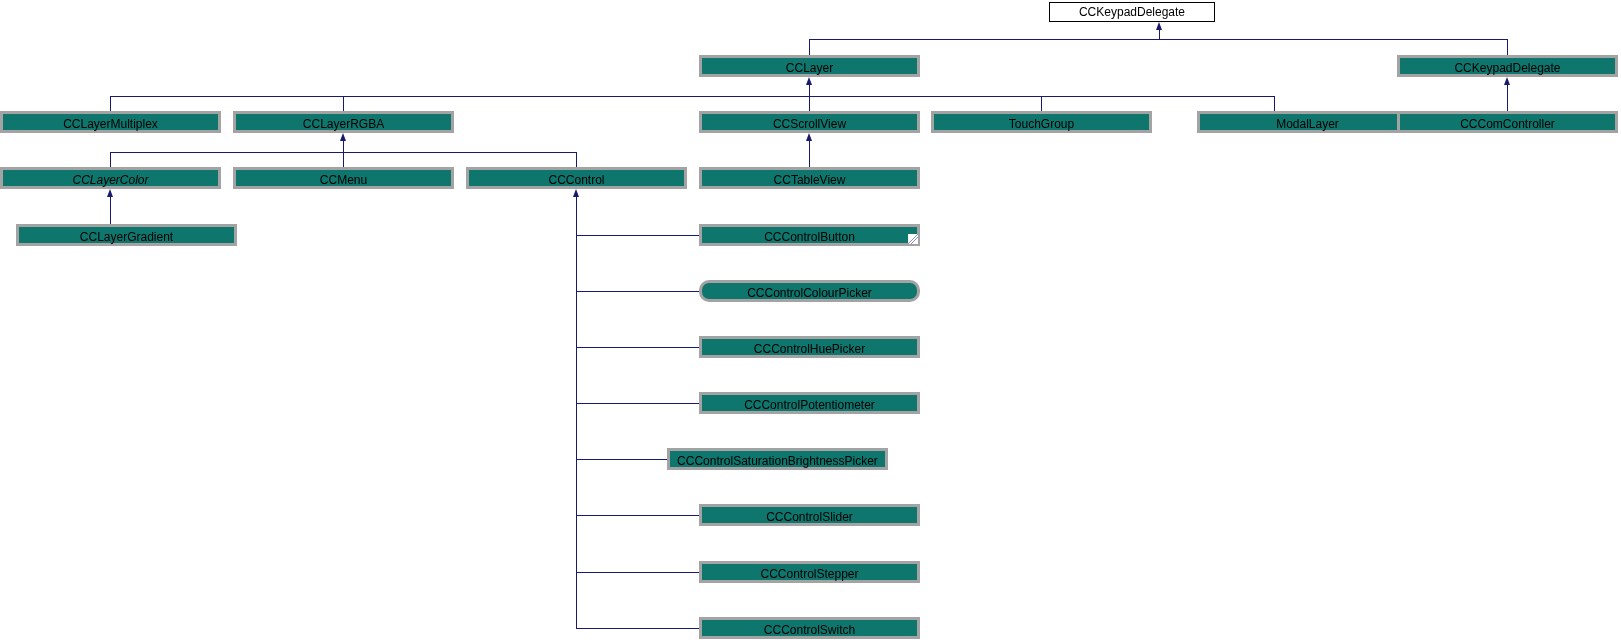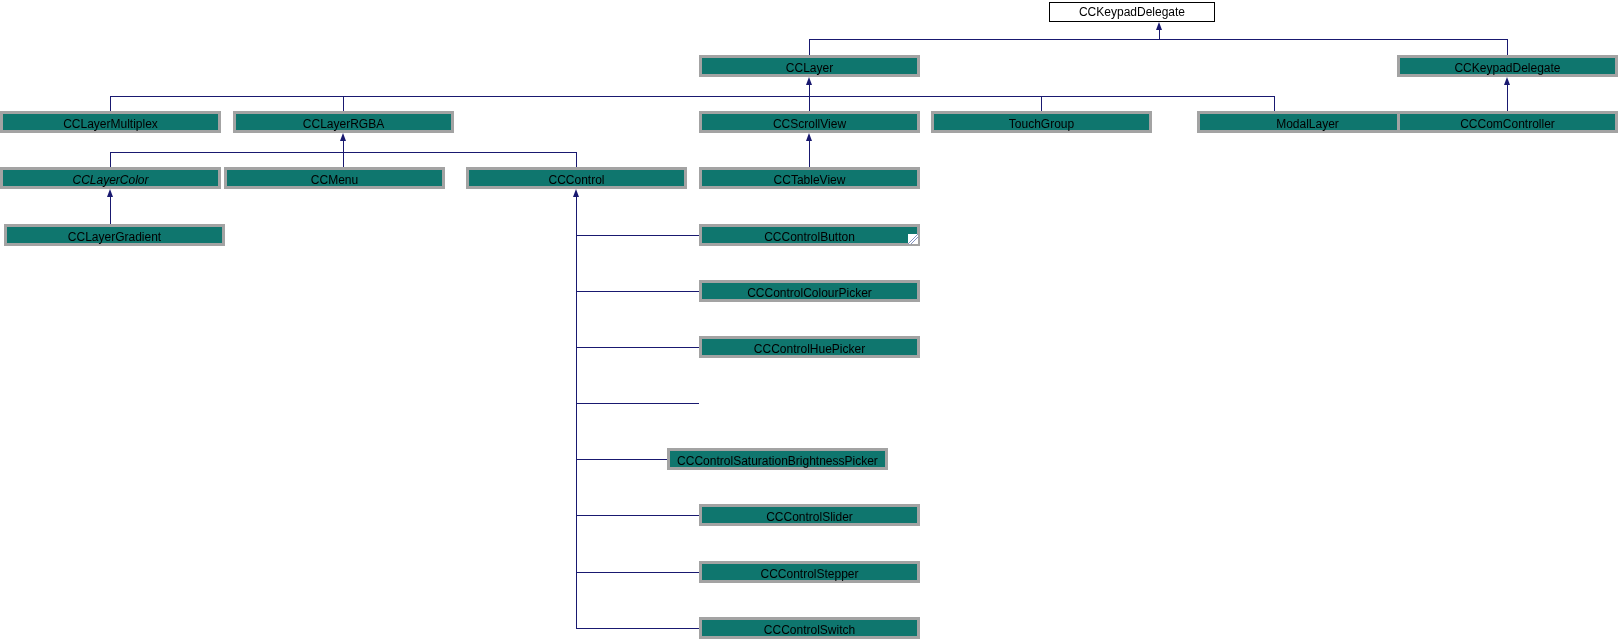--- a/index.html
+++ b/index.html
@@ -126,47 +126,50 @@
   <div class="node" style="left:1164px; top:111px;margin-left:33px;">
     <span>ModalLayer</span>
   </div>
   <div class="node" style="left:1397px; top:111px;">
     <span>CCComController</span>
   </div>
 
   <div class="node" style="left:0px; top:167px;font-style:italic;">
     <span>CCLayerColor</span>
   </div>
-  <div class="node" style="left:224px; top:167px;">
+  <div class="node" style="left:233px; top:167px;">
     <span>CCMenu</span>
   </div>
   <div class="node" style="left:466px; top:167px;">
     <span>CCControl</span>
   </div>
   <div class="node" style="left:699px; top:167px;">
     <span>CCTableView</span>
   </div>
 
-  <div class="node" style="left:4px; top:224px;">
+  <div class="node" style="left:16px; top:224px;">
     <span>CCLayerGradient</span>
   </div>
   <div class="node" style="left:699px; top:224px;">
     <span>CCControlButton</span>
     <span class="notch">
         <svg width="10" height="10">
           <path d="M0 10 L10 0 M3 10 L10 3" stroke="#8493c0" stroke-width="1" fill="none"></path>
         </svg>
       </span>
   </div>
 
-  <div class="node" style="left:699px; top:280px;">
+  <div class="node" style="left:699px; top:280px;border-radius:10px;">
     <span>CCControlColourPicker</span>
   </div>
   <div class="node" style="left:699px; top:336px;">
     <span>CCControlHuePicker</span>
+  </div>
+  <div class="node" style="left:699px; top:392px;">
+    <span>CCControlPotentiometer</span>
   </div>
   <div class="node" style="left:667px; top:448px;">
     <span>CCControlSaturationBrightnessPicker</span>
   </div>
   <div class="node" style="left:699px; top:504px;">
     <span>CCControlSlider</span>
   </div>
   <div class="node" style="left:699px; top:561px;">
     <span>CCControlStepper</span>
   </div>

